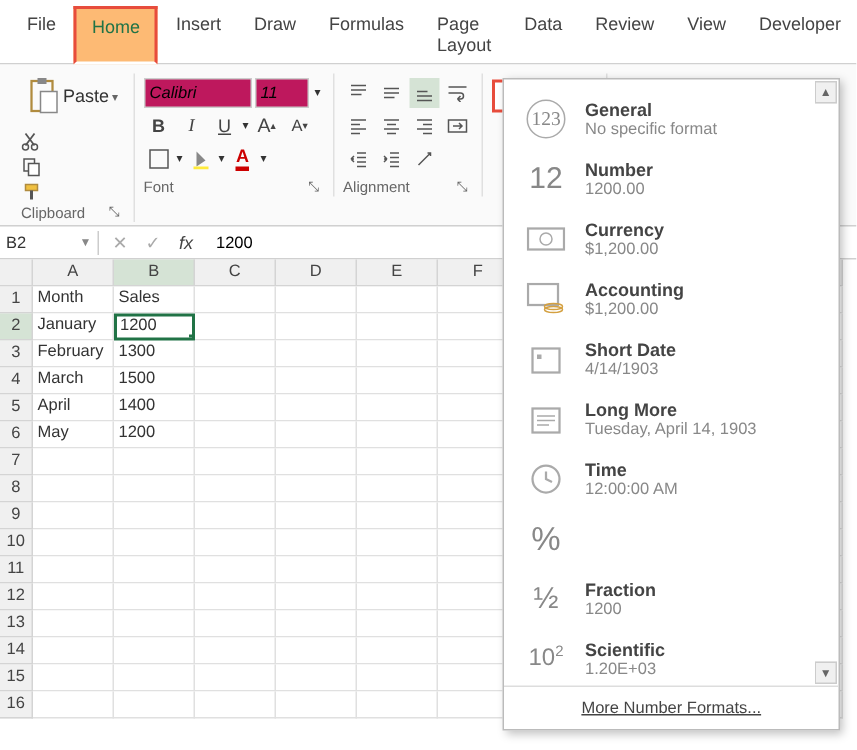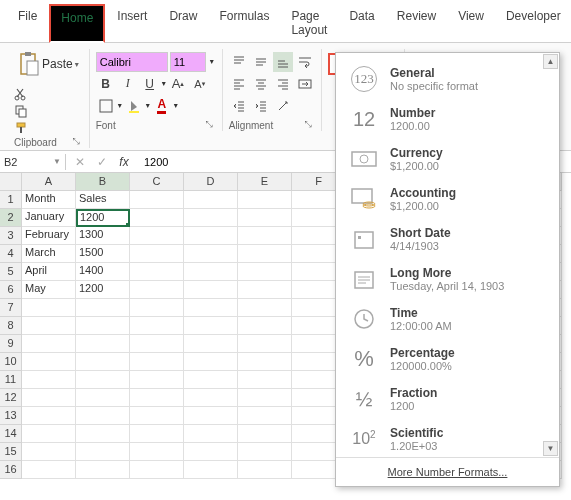--- a/index.html
+++ b/index.html
@@ -1,36 +1,36 @@
 <!DOCTYPE html>
 <html><head>
 <meta charset="utf-8">
 <style>
 * { margin: 0; padding: 0; box-sizing: border-box; font-family: "Segoe UI", Arial, sans-serif; }
 body { background: #fff; font-size: 12px; color: #333; width: 571px; height: 500px; overflow: hidden; position: relative; }
 
 .tabs { display: flex; gap: 2px; padding: 4px 8px 0; border-bottom: 1px solid #d0d0d0; }
 .tab { padding: 5px 10px; cursor: pointer; font-size: 12px; color: #444; }
-.tab.active { border: 2px solid #e74c3c; border-bottom: 2px solid #fff; margin-bottom: -1px; background: #000000; font-weight: 500; color: #217346; }
+.tab.active { border: 2px solid #e74c3c; border-bottom: 2px solid #fff; margin-bottom: -1px; background: #fdba74; font-weight: 500; color: #217346; }
 
 .ribbon { display: flex; align-items: flex-start; padding: 6px 8px 2px; border-bottom: 1px solid #d0d0d0; background: #fafafa; position: relative; }
 .group { display: flex; flex-direction: column; align-items: center; padding: 0 6px; border-right: 1px solid #e0e0e0; min-height: 82px; }
 .group:last-of-type { border-right: none; }
 .group-body { display: flex; flex-direction: column; gap: 2px; flex: 1; justify-content: center; }
 .group-label { font-size: 10px; color: #666; margin-top: 2px; }
 .group-footer { display: flex; width: 100%; justify-content: space-between; align-items: center; }
 .launcher { font-size: 9px; color: #666; cursor: pointer; padding: 1px 3px; }
 
 .clip-area { display: flex; gap: 4px; }
 .paste-btn { display: flex; flex-direction: row; align-items: center; gap: 2px; padding: 2px 4px; cursor: pointer; }
 .clip-small { display: flex; flex-direction: column; gap: 3px; padding-top: 4px; }
 .icn { width: 14px; height: 14px; display: inline-flex; align-items: center; justify-content: center; color: #555; }
 
 .font-row, .align-row { display: flex; gap: 2px; align-items: center; }
-.font-sel { border: 1px solid #ccc; font-size: 11px; height: 20px; padding: 0 14px 0 3px; background: #f0abfc; appearance: none; }
+.font-sel { border: 1px solid #ccc; font-size: 11px; height: 20px; padding: 0 14px 0 3px; background: #be185d; appearance: none; font-style: italic; }
 .btn-sm { width: 20px; height: 20px; display: inline-flex; align-items: center; justify-content: center; border: none; background: none; cursor: pointer; font-size: 12px; color: #444; }
 
 .fmt-box { border: 2px solid #e74c3c; width: 70px; height: 22px; display: flex; align-items: center; background: #fff; }
 .fmt-box input { border: none; flex: 1; width: 50px; font-size: 11px; padding: 0 3px; }
 .fmt-box .dd { width: 16px; height: 18px; border-left: 1px solid #ccc; display: flex; align-items: center; justify-content: center; cursor: pointer; background: #f0f0f0; font-size: 8px; }
 
 .cond-fmt { display: flex; align-items: center; gap: 4px; padding: 2px 6px; cursor: pointer; font-size: 11px; }
 
 .formula-bar { display: flex; align-items: center; border-bottom: 1px solid #d0d0d0; background: #fff; height: 22px; }
 .name-box { width: 66px; border-right: 1px solid #ccc; padding: 2px 4px; font-size: 11px; display: flex; justify-content: space-between; align-items: center; }
@@ -536,24 +536,20 @@
           </div>
           <div class="dd-txt">
             <div class="dd-name">Time</div>
             <div class="dd-sub">12:00:00 AM</div>
           </div>
         </div>
         <div class="dd-item">
           <div class="dd-icon">
             <span style="font-size:22px;color:#888">%</span>
           </div>
-          <div class="dd-txt">
-            <div class="dd-name">Percentage</div>
-            <div class="dd-sub">120000.00%</div>
-          </div>
         </div>
         <div class="dd-item">
           <div class="dd-icon">
             <span style="font-size:20px;color:#888">½</span>
           </div>
           <div class="dd-txt">
             <div class="dd-name">Fraction</div>
             <div class="dd-sub">1200</div>
           </div>
         </div>

